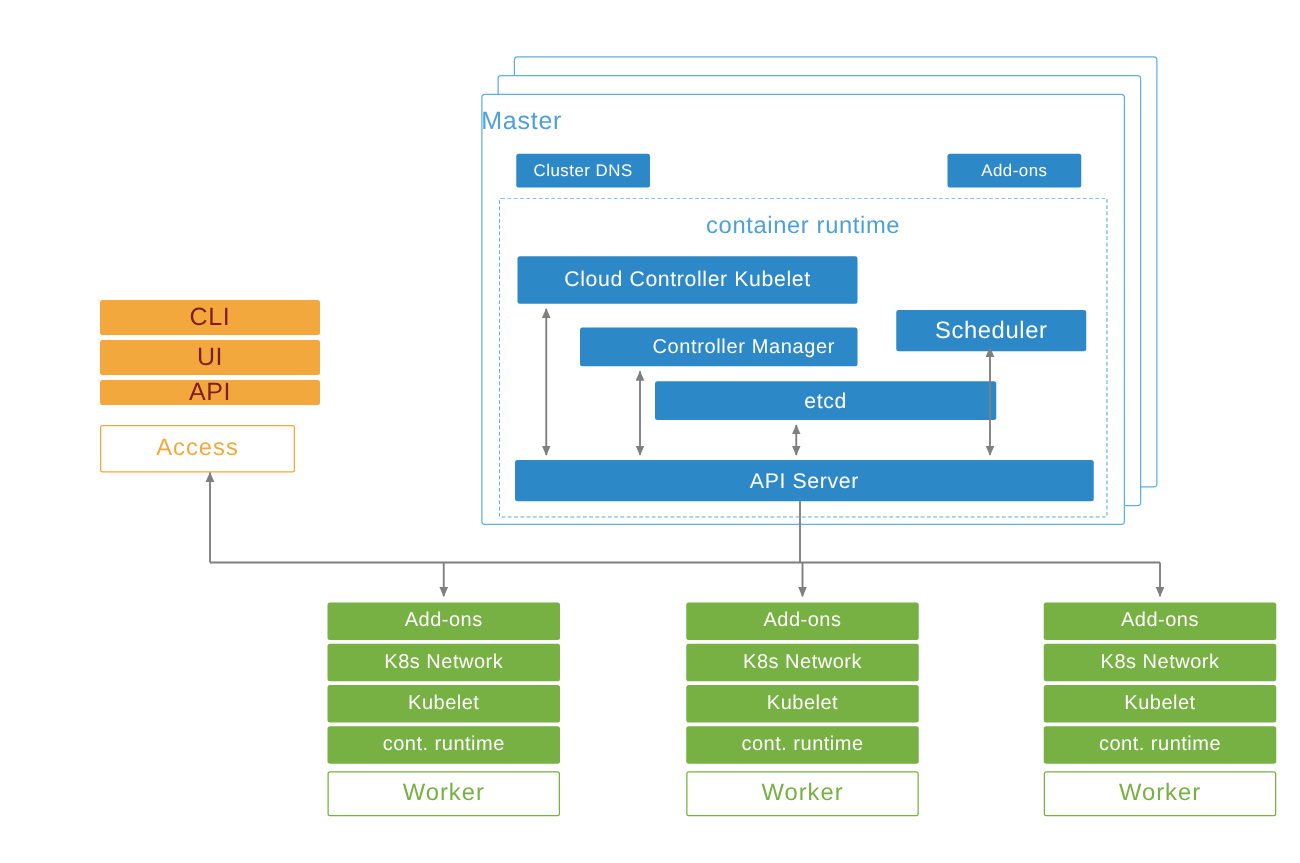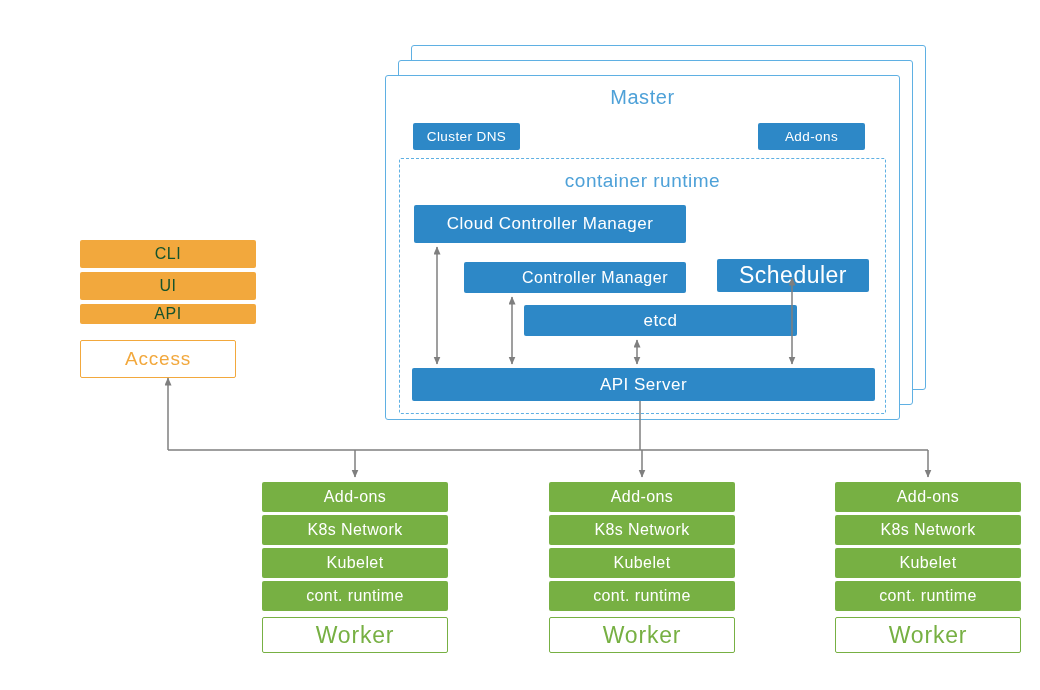--- a/index.html
+++ b/index.html
@@ -14,44 +14,44 @@
   body{background:#fff;font-family:"Liberation Sans",sans-serif;}
   #canvas{position:relative;width:1040px;height:690px;background:#fff;overflow:hidden;}
 
   .abs{position:absolute;}
   .flexc{display:flex;align-items:center;justify-content:center;}
 
   
   .master-card{position:absolute;width:515px;height:345px;background:#fff;
     border:1.6px solid var(--light-blue);border-radius:3px;}
 
-  .master-title{position:absolute;left:385px;top:86px;width:515px;text-align:center;
+  .master-title{position:absolute;left:385px;top:86px;width:515px;
     color:var(--blue-text);font-size:20px;letter-spacing:.6px;z-index:3;}
 
   .badge{background:var(--blue);color:#fff;font-size:13.5px;letter-spacing:.4px;
     border-radius:2px;z-index:3;}
 
   .dashed-box{position:absolute;left:399px;top:158px;width:487px;height:256px;
     border:1.6px dashed var(--light-blue);border-radius:2px;z-index:2;}
   .cr-title{position:absolute;left:399px;top:170px;width:487px;text-align:center;
     color:var(--blue-text);font-size:19px;letter-spacing:.5px;z-index:3;}
 
   .box-blue{background:var(--blue);color:#fff;letter-spacing:.5px;border-radius:2px;z-index:3;}
 
   
-  .box-orange{background:var(--orange);color:#14532d;font-size:16px;letter-spacing:.5px;
+  .box-orange{background:var(--orange);color:#7f1d1d;font-size:20px;letter-spacing:.5px;
     border-radius:2px;z-index:3;}
   .access-outline{background:#fff;border:1.6px solid var(--orange);color:var(--orange);
     font-size:19px;letter-spacing:.8px;border-radius:2px;z-index:3;}
 
   
   .box-green{background:var(--green);color:#fff;font-size:16px;letter-spacing:.4px;
     border-radius:2px;z-index:3;}
   .worker-outline{background:#fff;border:1.6px solid var(--green);color:var(--green);
-    font-size:23px;letter-spacing:.8px;border-radius:2px;z-index:3;}
+    font-size:19px;letter-spacing:.8px;border-radius:2px;z-index:3;}
 
   #arrows{position:absolute;left:0;top:0;width:1040px;height:690px;z-index:4;pointer-events:none;}
   #arrows line{stroke:var(--arrow-gray);stroke-width:1.5px;}
   .ah{fill:var(--arrow-gray);}
 </style>
 </head>
 <body>
 
 <div id="canvas">
 
@@ -60,23 +60,23 @@
   <div class="master-card" style="left:385px;top:75px;z-index:2;"></div>
 
   <div class="master-title">Master</div>
 
   <div class="abs flexc badge" style="left:413px;top:123px;width:107px;height:27px;text-align:right;">Cluster DNS</div>
   <div class="abs flexc badge" style="left:758px;top:123px;width:107px;height:27px;">Add-ons</div>
 
   <div class="dashed-box"></div>
   <div class="cr-title">container runtime</div>
 
-  <div class="abs flexc box-blue" style="left:414px;top:205px;width:272px;height:38px;font-size:17px;">Cloud Controller Manager</div>
+  <div class="abs flexc box-blue" style="left:414px;top:205px;width:272px;height:38px;font-size:17px;">Cloud Controller Kubelet</div>
   <div class="abs flexc box-blue" style="left:464px;top:262px;width:222px;height:31px;font-size:16px;padding-left:40px;">Controller Manager</div>
-  <div class="abs flexc box-blue" style="left:717px;top:259px;width:152px;height:33px;font-size:23px;text-align:right;">Scheduler</div>
+  <div class="abs flexc box-blue" style="left:717px;top:248px;width:152px;height:33px;font-size:19px;text-align:right;">Scheduler</div>
   <div class="abs flexc box-blue" style="left:524px;top:305px;width:273px;height:31px;font-size:17px;">etcd</div>
   <div class="abs flexc box-blue" style="left:412px;top:368px;width:463px;height:33px;font-size:17px;">API Server</div>
 
   <div class="abs flexc box-orange" style="left:80px;top:240px;width:176px;height:28px;">CLI</div>
   <div class="abs flexc box-orange" style="left:80px;top:272px;width:176px;height:28px;">UI</div>
   <div class="abs flexc box-orange" style="left:80px;top:304px;width:176px;height:20px;">API</div>
   <div class="abs flexc access-outline" style="left:80px;top:340px;width:156px;height:38px;">Access</div>
 
   <div class="abs flexc box-green" style="left:262px;top:482px;width:186px;height:30px;">Add-ons</div>
   <div class="abs flexc box-green" style="left:262px;top:515px;width:186px;height:30px;">K8s Network</div>

